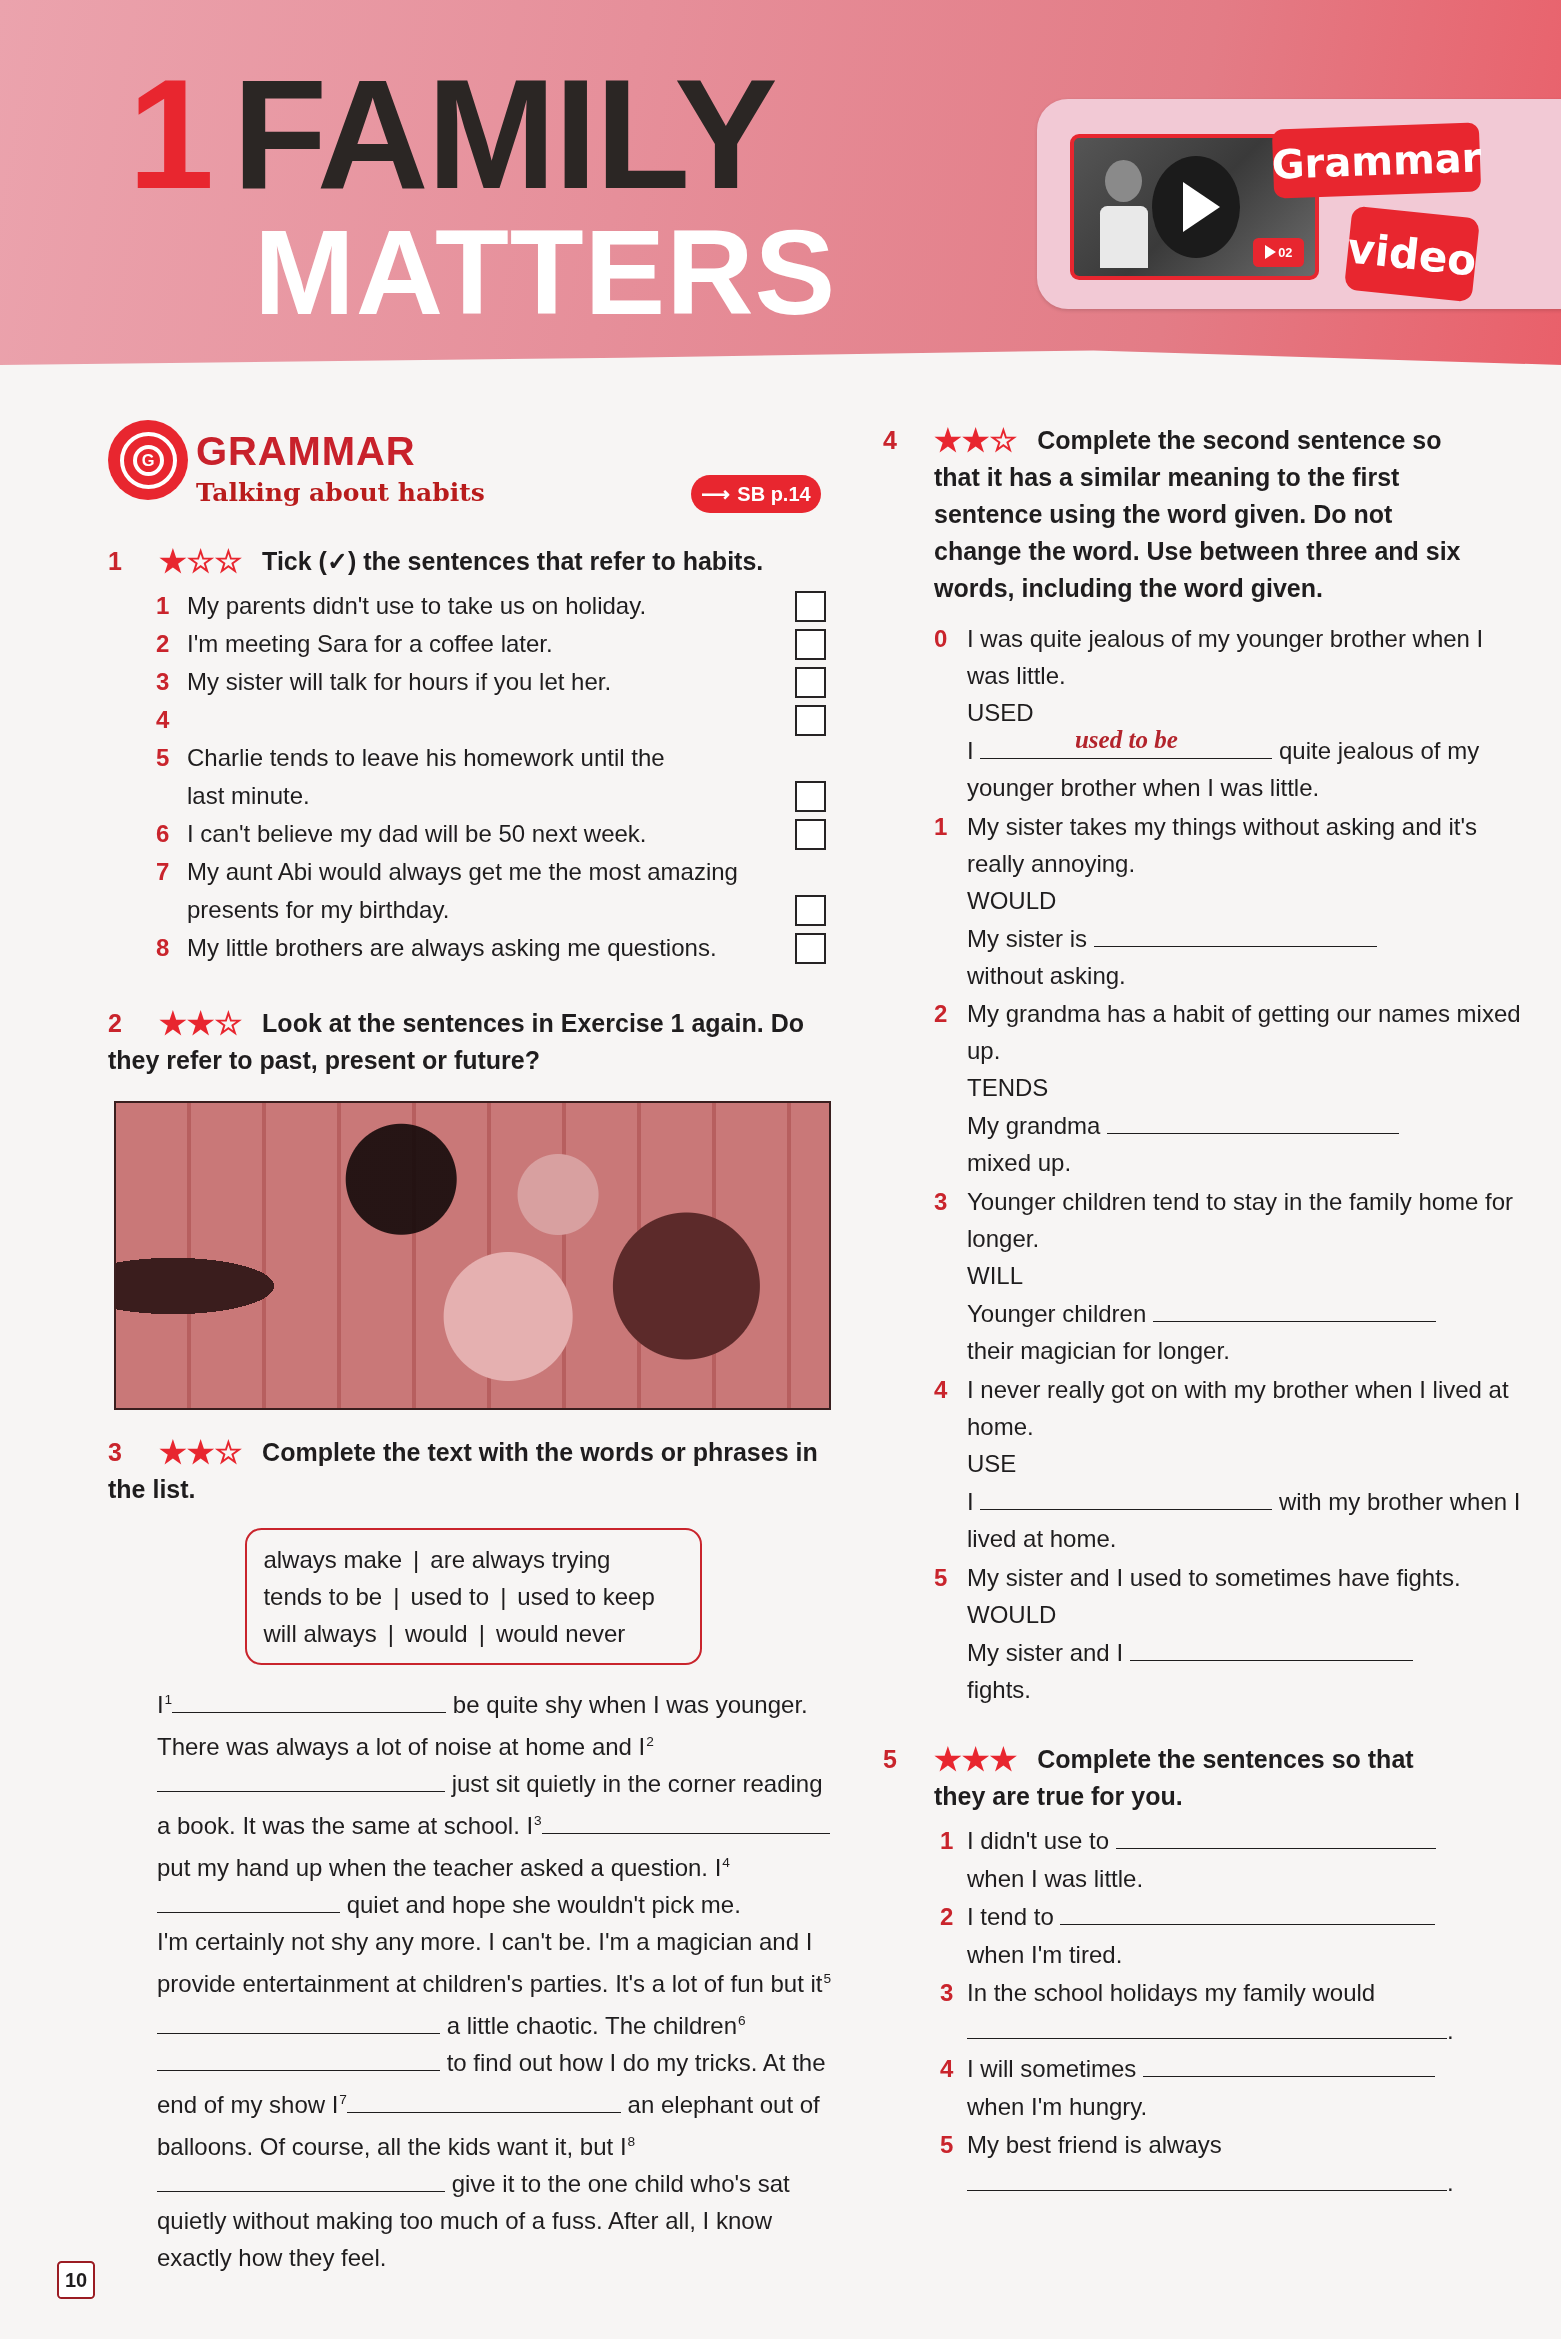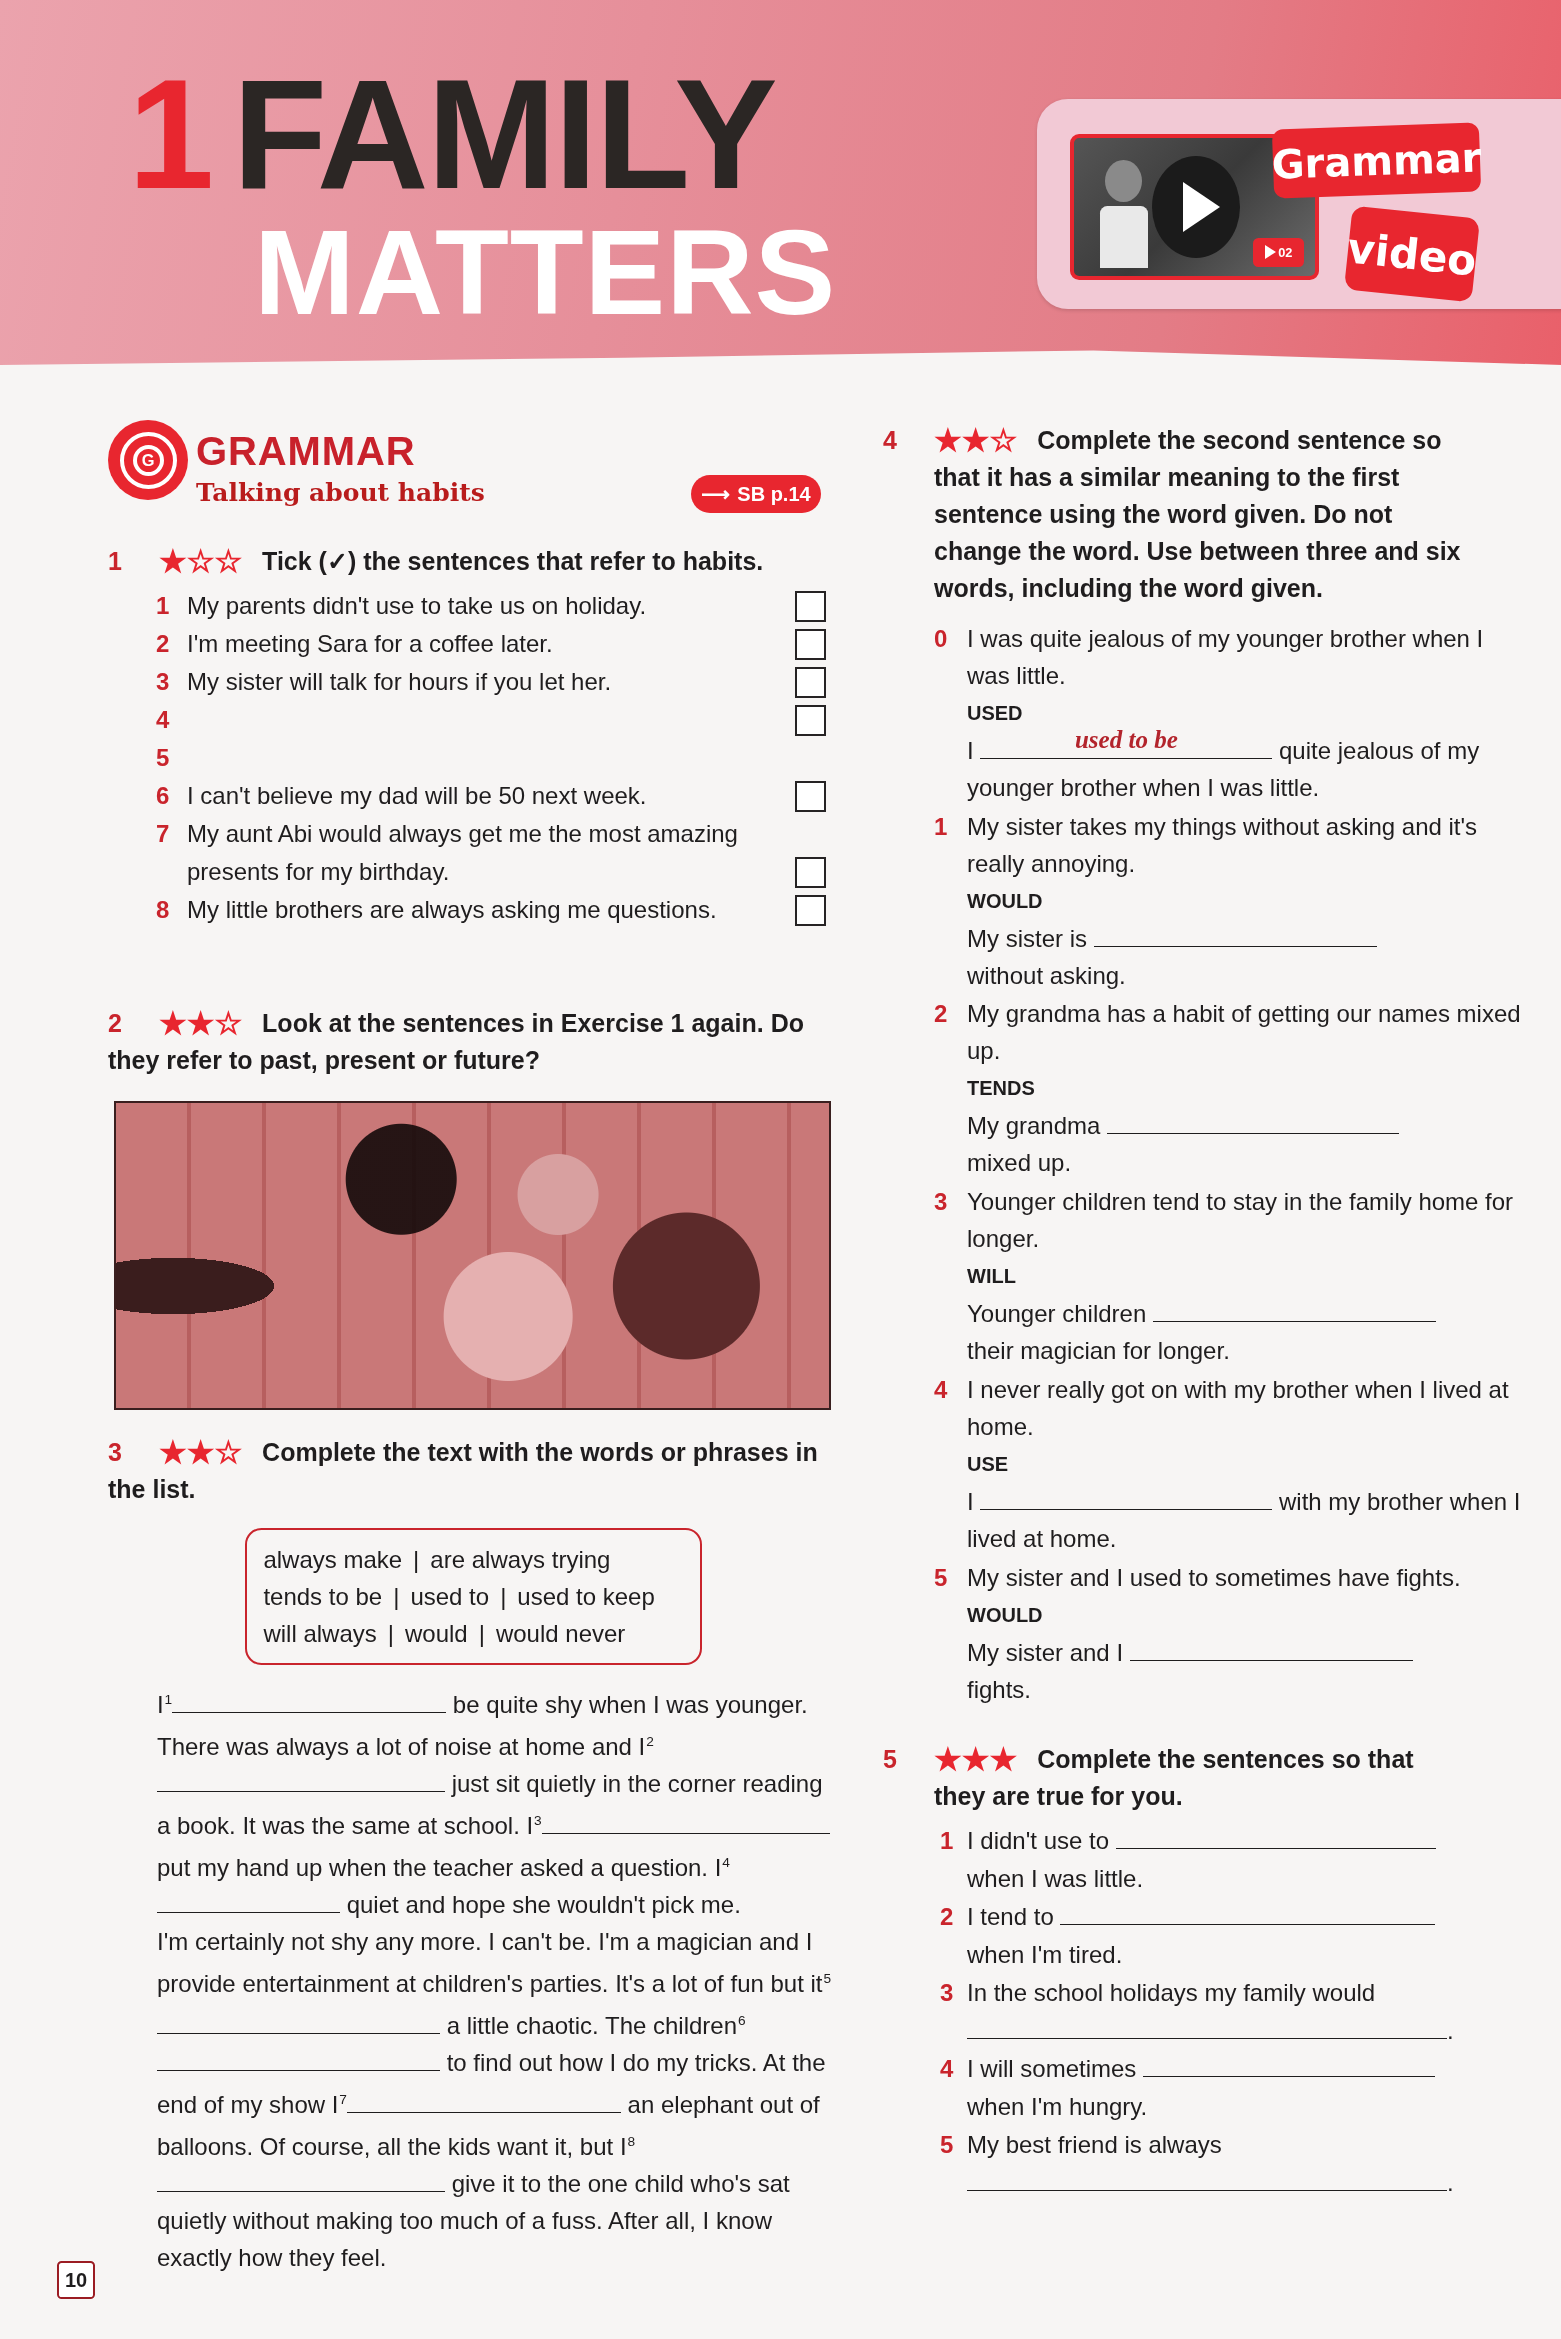--- a/index.html
+++ b/index.html
@@ -134,21 +134,21 @@
     border: 2.3px solid #9b1c23; border-radius: 4.6px; font-size: 20px; font-weight: 700;
     display: flex; align-items: center; justify-content: center; background: #fff;
   }
   
   .right-col { position: absolute; left: 883px; top: 422px; width: 640px; }
   .ex4-head { display: flex; font-size: 25px; font-weight: 700; line-height: 37px; }
   .ex4-head .ex-num { width: 51px; flex: none; }
   .ex4-head .txt { width: 530px; }
   .q { position: relative; padding-left: 84px; font-size: 24px; line-height: 37px; margin-top: 1.8px; }
   .q .n { position: absolute; left: 51px; color: #c9242c; font-weight: 700; }
-  .kw { font-weight: 700; font-size: 20px; line-height: 38px; }
+  .kw { font-weight: 400; font-size: 24px; line-height: 38px; }
   .answer { display: inline-block; position: relative; border-bottom: 1.8px solid #1f1d1e; height: 25.6px; font-family: Liberation Serif, serif; }
   .answer .fill {
     position: absolute; left: 0; right: 0; bottom: 0; text-align: center;
     color: #b3242c; font-style: italic; font-weight: 700; font-size: 25px;
   }
   .ex5-head { display: flex; font-size: 25px; font-weight: 700; line-height: 37px; margin-top: 33px; }
   .ex5-head .ex-num { width: 51px; flex: none; }
   .ex5-head .txt { width: 530px; }
   .q5 { position: relative; padding-left: 84px; font-size: 24px; line-height: 38px; }
   .q5 .n { position: absolute; left: 57px; color: #c9242c; font-weight: 700; }
@@ -222,20 +222,21 @@
           <span class="n">3</span>
           <span class="t">My sister will talk for hours if you let her.</span>
           <span class="checkbox" style="top:3.7px"></span>
         </div>
       <div class="item">
           <span class="n">4</span>
           <span class="checkbox" style="top:3.7px"></span>
         </div>
       <div class="item">
           <span class="n">5</span>
+          <span class="t" style="width:512px">Charlie tends to leave his homework until the last minute.</span>
           <span class="checkbox" style="top:42px"></span>
         </div>
       <div class="item">
           <span class="n">6</span>
           <span class="t">I can't believe my dad will be 50 next week.</span>
           <span class="checkbox" style="top:3.7px"></span>
         </div>
       <div class="item">
           <span class="n">7</span>
           <span class="t" style="width:585px">My aunt Abi would always get me the most amazing presents for my birthday.</span>

